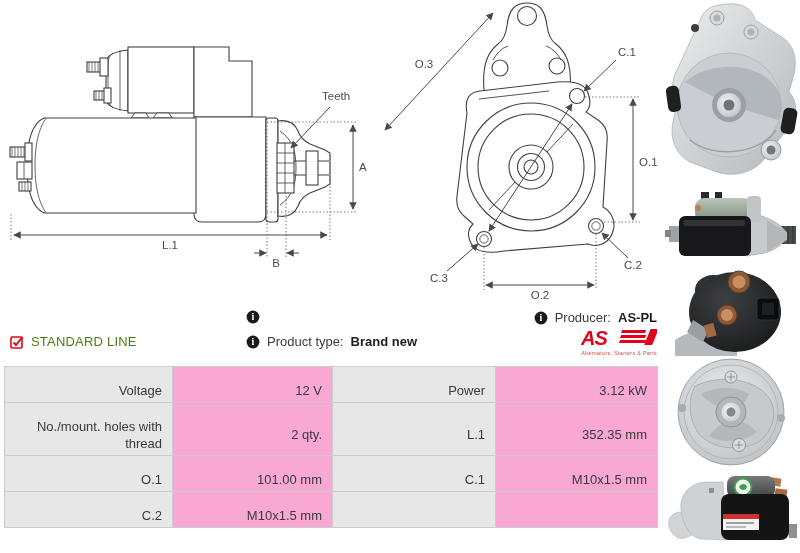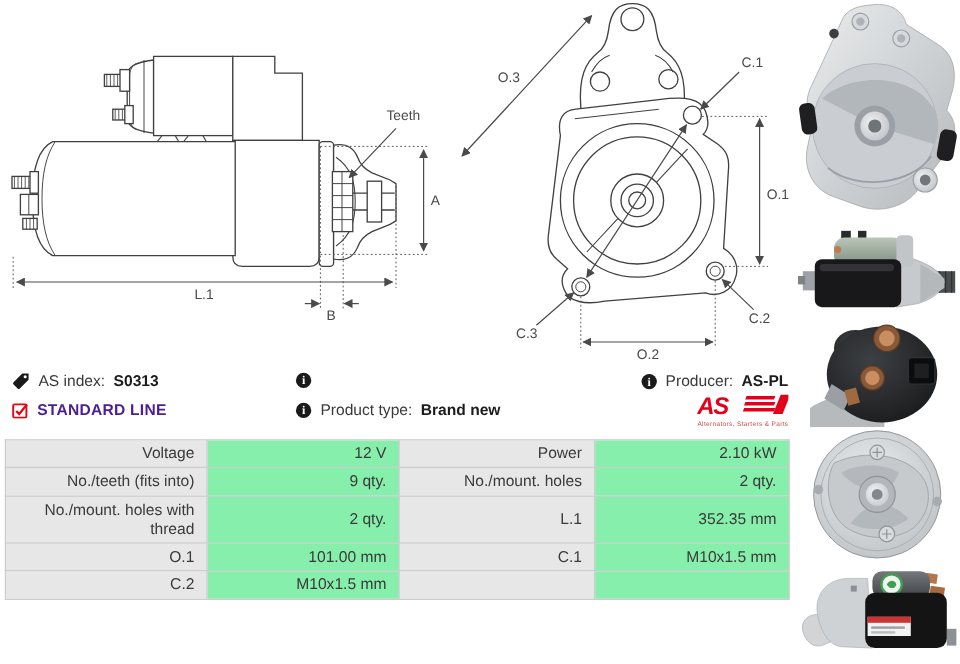--- a/index.html
+++ b/index.html
@@ -8,30 +8,30 @@
 
   
   .left-col { position:absolute; left:0; top:0; width:663px; height:553px; }
   .diagram-wrap { width:663px; height:300px; }
 
   
   .info-band { position:relative; width:663px; height:66px; font-size:13px; color:#3a3a3a; }
   .band-item { position:absolute; display:flex; align-items:center; gap:7px; white-space:nowrap; }
   .band-item svg { flex:0 0 auto; }
   .bold { font-weight:bold; color:#1c1c1c; }
-  .std-line { color:#4c1d95; font-weight:bold; letter-spacing:.2px; }
+  .std-line { color:#4d7c0f; font-weight:normal; letter-spacing:.2px; }
   .producer-block { position:absolute; right:6px; top:10px; text-align:right; }
   .producer-row { display:flex; align-items:center; gap:7px; justify-content:flex-end; font-size:13px; }
   .logo-wrap { margin-top:3px; display:inline-block; }
 
   
   table.spec { border-collapse:collapse; table-layout:fixed; width:653px; margin-left:4px; font-size:13px; color:#3a3a3a; }
-  table.spec td { border:1px solid #cccccc; padding:3px 10px 3px 6px; text-align:right; vertical-align:middle; height:19px; line-height:1.25; }
+  table.spec td { border:1px solid #cccccc; padding:16px 10px 3px 6px; text-align:right; vertical-align:middle; height:19px; line-height:1.25; }
   table.spec td.lbl { background:#e7e7e7; }
-  table.spec td.val { background:#86efac; }
+  table.spec td.val { background:#f9a8d4; }
 
   
   .photo-col { position:absolute; left:665px; top:0; width:135px; height:553px; display:flex; flex-direction:column; }
   .photo { width:135px; overflow:hidden; }
 </style>
 </head>
 <body>
 
 <div class="page">
 
@@ -182,28 +182,20 @@
           <text x="639" y="166">O.1</text>
           <text x="624" y="269">C.2</text>
           <text x="430" y="282">C.3</text>
           <text x="540" y="299" text-anchor="middle">O.2</text>
         </g>
       </svg>
     </div>
 
     <div class="info-band">
 
-      <div class="band-item" style="left:10px; top:10px;">
-        <svg width="15" height="15" viewBox="0 0 15 15">
-          <path d="M13.8 1.2 h-5.2 L1.3 8.5 a1.3 1.3 0 0 0 0 1.85 l3.35 3.35 a1.3 1.3 0 0 0 1.85 0 L13.8 6.4 Z" fill="#1a1a1a"></path>
-          <circle cx="11" cy="4" r="1.3" fill="#fff"></circle>
-        </svg>
-        <span>AS index:</span>
-        <span class="bold">S0313</span>
-      </div>
 
       <div class="band-item" style="left:10px; top:34px;">
         <svg width="14" height="14" viewBox="0 0 14 14">
           <rect x="1" y="2" width="11" height="11" rx="1.2" fill="none" stroke="#e30613" stroke-width="1.6"></rect>
           <polyline points="3.5,7.5 6,10 12.5,2" fill="none" stroke="#e30613" stroke-width="1.9"></polyline>
         </svg>
         <span class="std-line">STANDARD LINE</span>
       </div>
 
       <div class="band-item" style="left:246px; top:10px;">
@@ -251,27 +243,21 @@
         <col style="width:168px">
           <col style="width:160px">
           <col style="width:163px">
           <col style="width:162px">
       </colgroup>
       <tbody>
           <tr>
             <td class="lbl">Voltage</td>
             <td class="val">12 V</td>
             <td class="lbl">Power</td>
-            <td class="val">2.10 kW</td>
-          </tr>
-          <tr>
-            <td class="lbl">No./teeth (fits into)</td>
-            <td class="val">9 qty.</td>
-            <td class="lbl">No./mount. holes</td>
-            <td class="val">2 qty.</td>
+            <td class="val">3.12 kW</td>
           </tr>
           <tr>
             <td class="lbl">No./mount. holes with thread</td>
             <td class="val">2 qty.</td>
             <td class="lbl">L.1</td>
             <td class="val">352.35 mm</td>
           </tr>
           <tr>
             <td class="lbl">O.1</td>
             <td class="val">101.00 mm</td>

